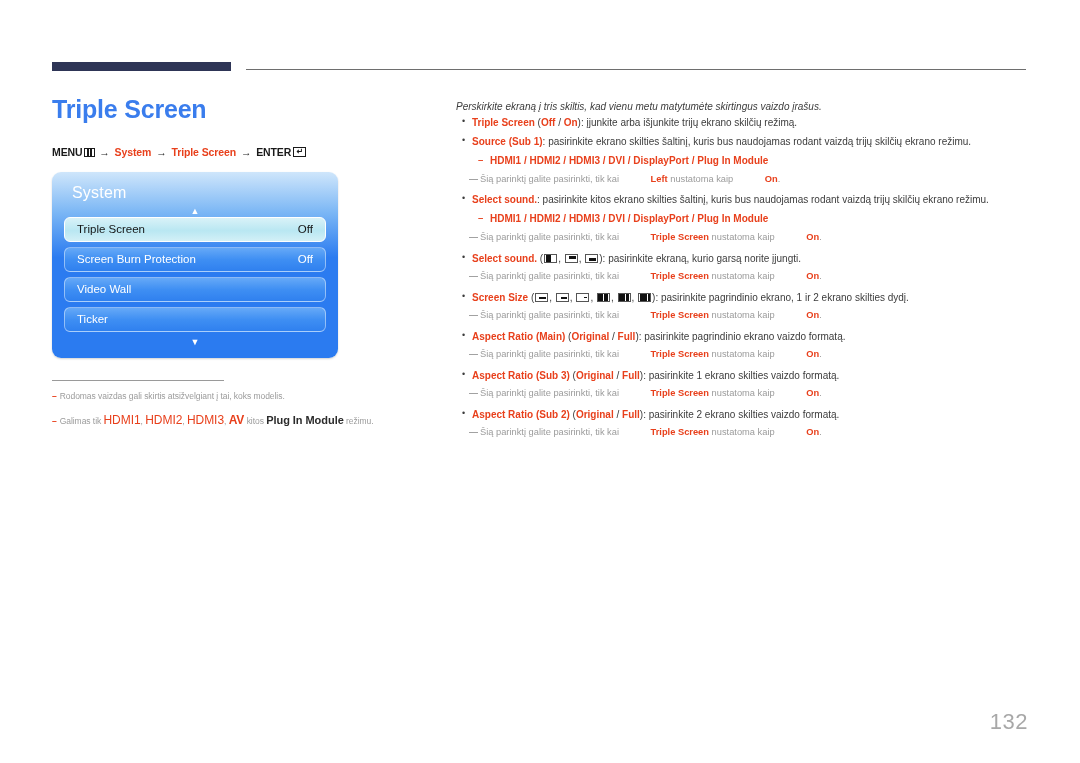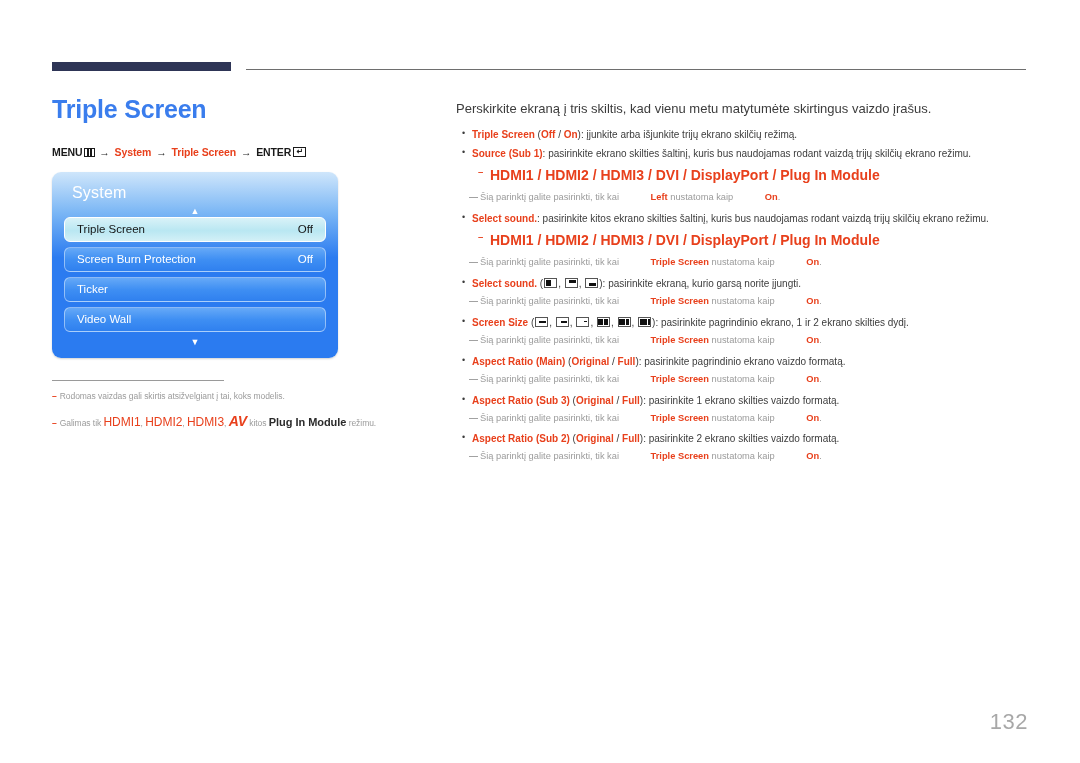--- a/index.html
+++ b/index.html
@@ -163,37 +163,38 @@
     line-height: 1.5;
     margin-bottom: 9px;
     letter-spacing: -0.05px;
   }
   .foot-note .dash {
     color: #e8401c;
     font-weight: bold;
     margin-right: 3px;
   }
   .foot-note .red-b { color: #e8401c; font-weight: normal; font-size: 12px; }
-  .foot-note .red-b2 { color: #e8401c; font-weight: bold; font-size: 14px; font-style: italic; }
+  .foot-note .red-b2 { color: #e8401c; font-weight: bold; font-size: 12px; }
   .foot-note .dk { color: #2b2b2b; font-weight: bold; font-size: 11px; }
 
   
   .right-col {
     position: absolute;
     left: 456px;
     top: 100px;
     width: 575px;
     font-size: 9.3px;
     line-height: 1.45;
     color: #3c3c3c;
   }
   .intro {
-    margin-bottom: 8px;
-    font-size: 13px;
+    margin-bottom: 0;
+    font-size: 10px;
     color: #3c3c3c;
+    font-style: italic;
   }
   .bullet-row {
     display: flex;
     margin-bottom: 4px;
     align-items: flex-start;
   }
   .bullet-dot {
     width: 16px;
     flex: 0 0 16px;
     text-align: left;
@@ -221,21 +222,21 @@
     box-sizing: border-box;
     color: #e8401c;
     font-weight: bold;
     font-size: 9.5px;
     line-height: 1.5;
   }
   .sub-text {
     flex: 1;
     color: #e8401c;
     font-weight: bold;
-    font-size: 14px;
+    font-size: 10px;
     line-height: 1.5;
   }
   .note-row {
     display: flex;
     margin: 1px 0 6px 0;
     align-items: flex-start;
   }
   .note-dash {
     width: 24px;
     flex: 0 0 24px;
@@ -329,25 +330,25 @@
     <div class="osd-items" id="osd-items">
         <div class="osd-item selected">
           <span>Triple Screen</span>
           <span class="osd-val">Off</span>
         </div>
         <div class="osd-item">
           <span>Screen Burn Protection</span>
           <span class="osd-val">Off</span>
         </div>
         <div class="osd-item">
-          <span>Ticker</span>
+          <span>Video Wall</span>
           <span class="osd-val"></span>
         </div>
         <div class="osd-item">
-          <span>Video Wall</span>
+          <span>Ticker</span>
           <span class="osd-val"></span>
         </div>
       </div>
     <div class="osd-arrow">▼</div>
   </div>
 
   <div class="foot-sep"></div>
   <div id="left-footnotes">
       <div class="foot-note"><span class="dash">–</span><span>Rodomas vaizdas gali skirtis atsižvelgiant į tai, koks modelis.</span></div>
       <div class="foot-note"><span class="dash">–</span><span>Galimas tik </span><span class="red-b">HDMI1</span><span>, </span><span class="red-b">HDMI2</span><span>, </span><span class="red-b">HDMI3</span><span>, </span><span class="red-b2">AV</span><span> kitos </span><span class="dk">Plug In Module</span><span> režimu.</span></div>

